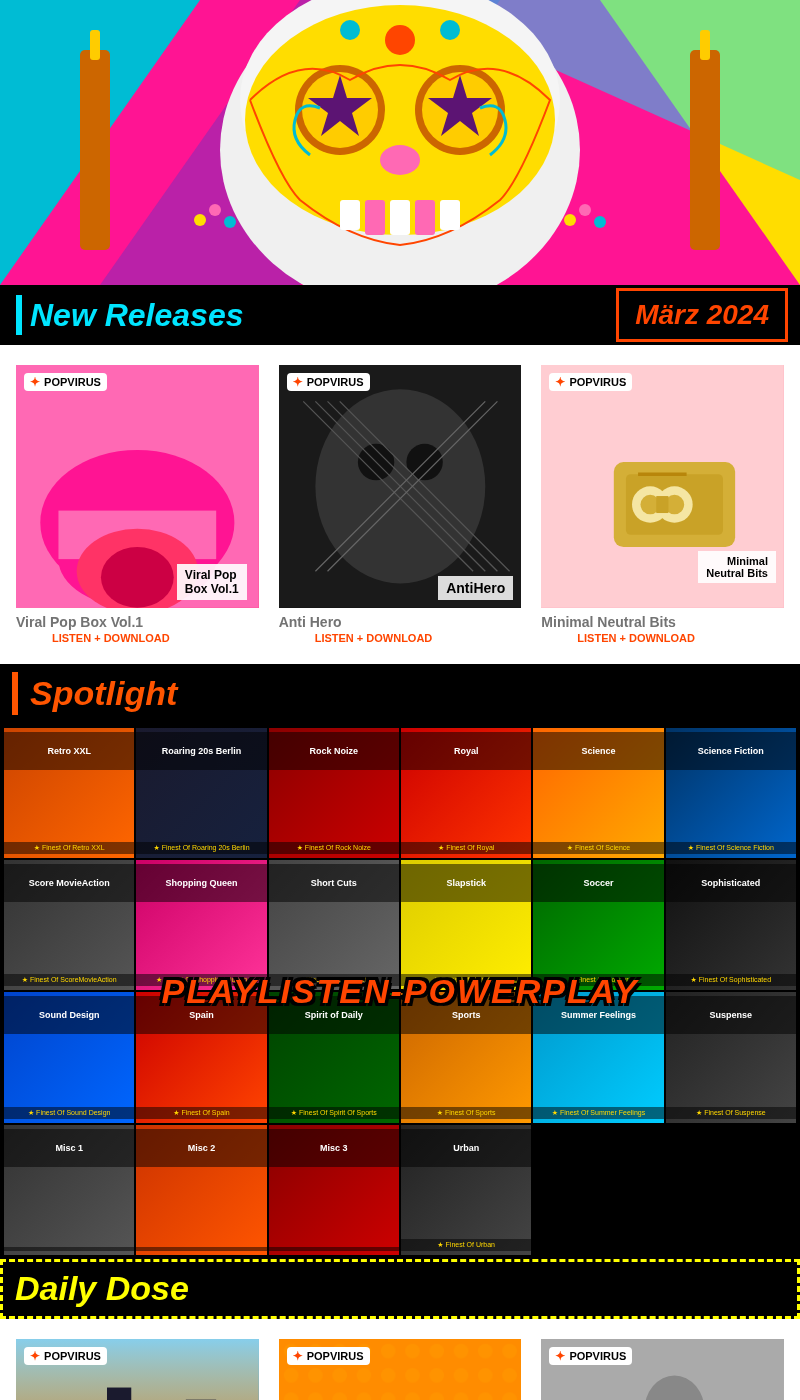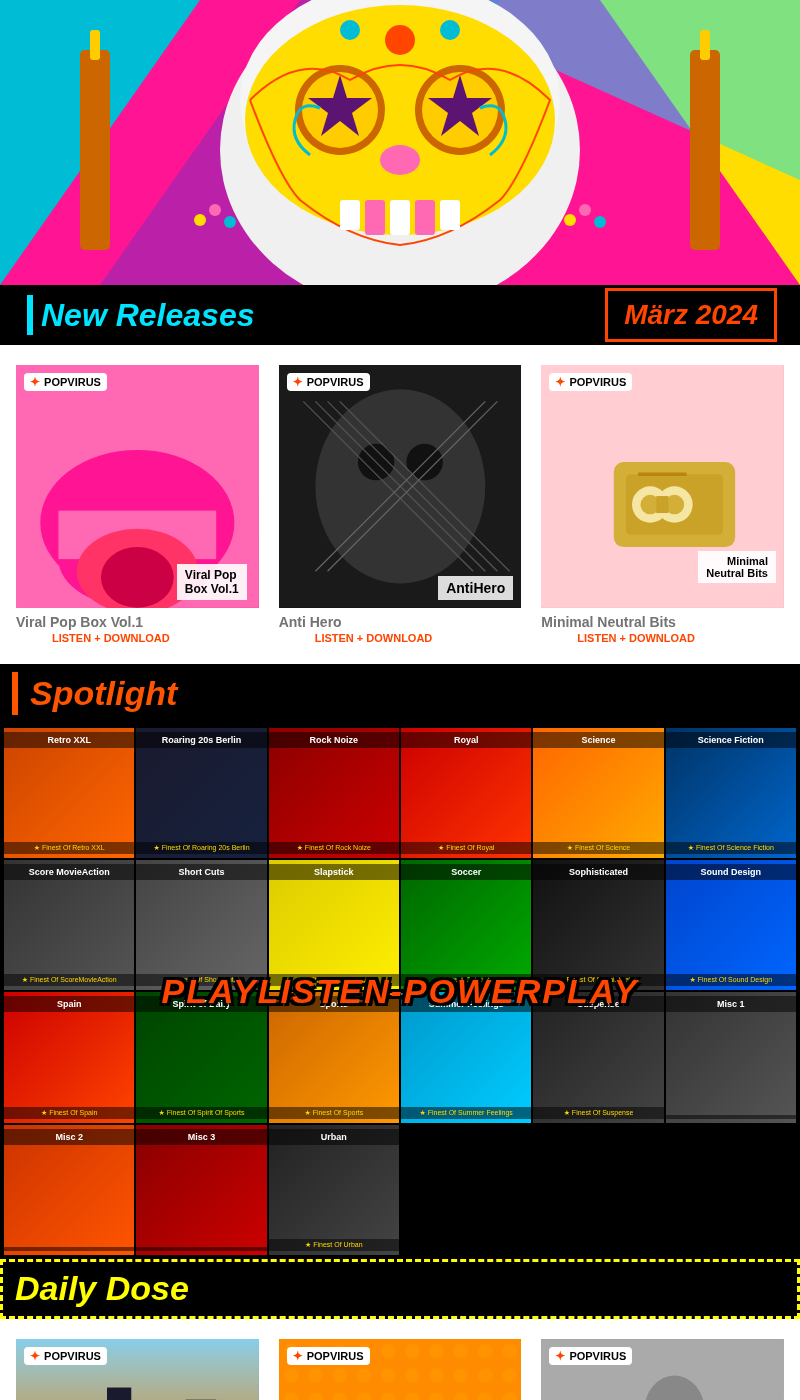--- a/index.html
+++ b/index.html
@@ -17,21 +17,21 @@
       justify-content: center;
     }
     .hero-svg { width: 100%; height: 100%; }
 
     
     .section-header {
       background: #000;
       display: flex;
       align-items: center;
       justify-content: space-between;
-      padding: 11px;
+      padding: 0;
       height: 60px;
     }
     .section-title-box {
       background: #000;
       padding: 8px 16px;
       display: flex;
       align-items: center;
       gap: 8px;
     }
     .section-title-bar {
@@ -154,21 +154,21 @@
     .playlist-item-title {
       position: absolute;
       top: 4px;
       left: 0;
       right: 0;
       text-align: center;
       font-size: 9px;
       font-weight: 700;
       color: #fff;
       background: rgba(0,0,0,0.5);
-      padding: 3px;
+      padding: 14px;
     }
     .playlist-item-subtitle {
       position: absolute;
       bottom: 4px;
       left: 0;
       right: 0;
       text-align: center;
       font-size: 7px;
       color: #ffd700;
       background: rgba(0,0,0,0.5);
@@ -415,20 +415,26 @@
         <div class="playlist-item-title">Science Fiction</div>
         <div class="playlist-item-subtitle">★ Finest Of Science Fiction</div>
       </div>
     </div>
     <div class="playlist-item pi-score">
       <div class="playlist-item-inner">
         <div class="playlist-item-title">Score MovieAction</div>
         <div class="playlist-item-subtitle">★ Finest Of ScoreMovieAction</div>
       </div>
     </div>
+    <div class="playlist-item pi-shopping">
+      <div class="playlist-item-inner">
+        <div class="playlist-item-title">Shopping Queen</div>
+        <div class="playlist-item-subtitle">★ Finest Of Shopping Queen</div>
+      </div>
+    </div>
     <div class="playlist-item pi-shortcuts">
       <div class="playlist-item-inner">
         <div class="playlist-item-title">Short Cuts</div>
         <div class="playlist-item-subtitle">★ Finest Of Short Cuts</div>
       </div>
     </div>
     <div class="playlist-item pi-slapstick">
       <div class="playlist-item-inner">
         <div class="playlist-item-title">Slapstick</div>
         <div class="playlist-item-subtitle">★ Finest Of Slapstick</div>

